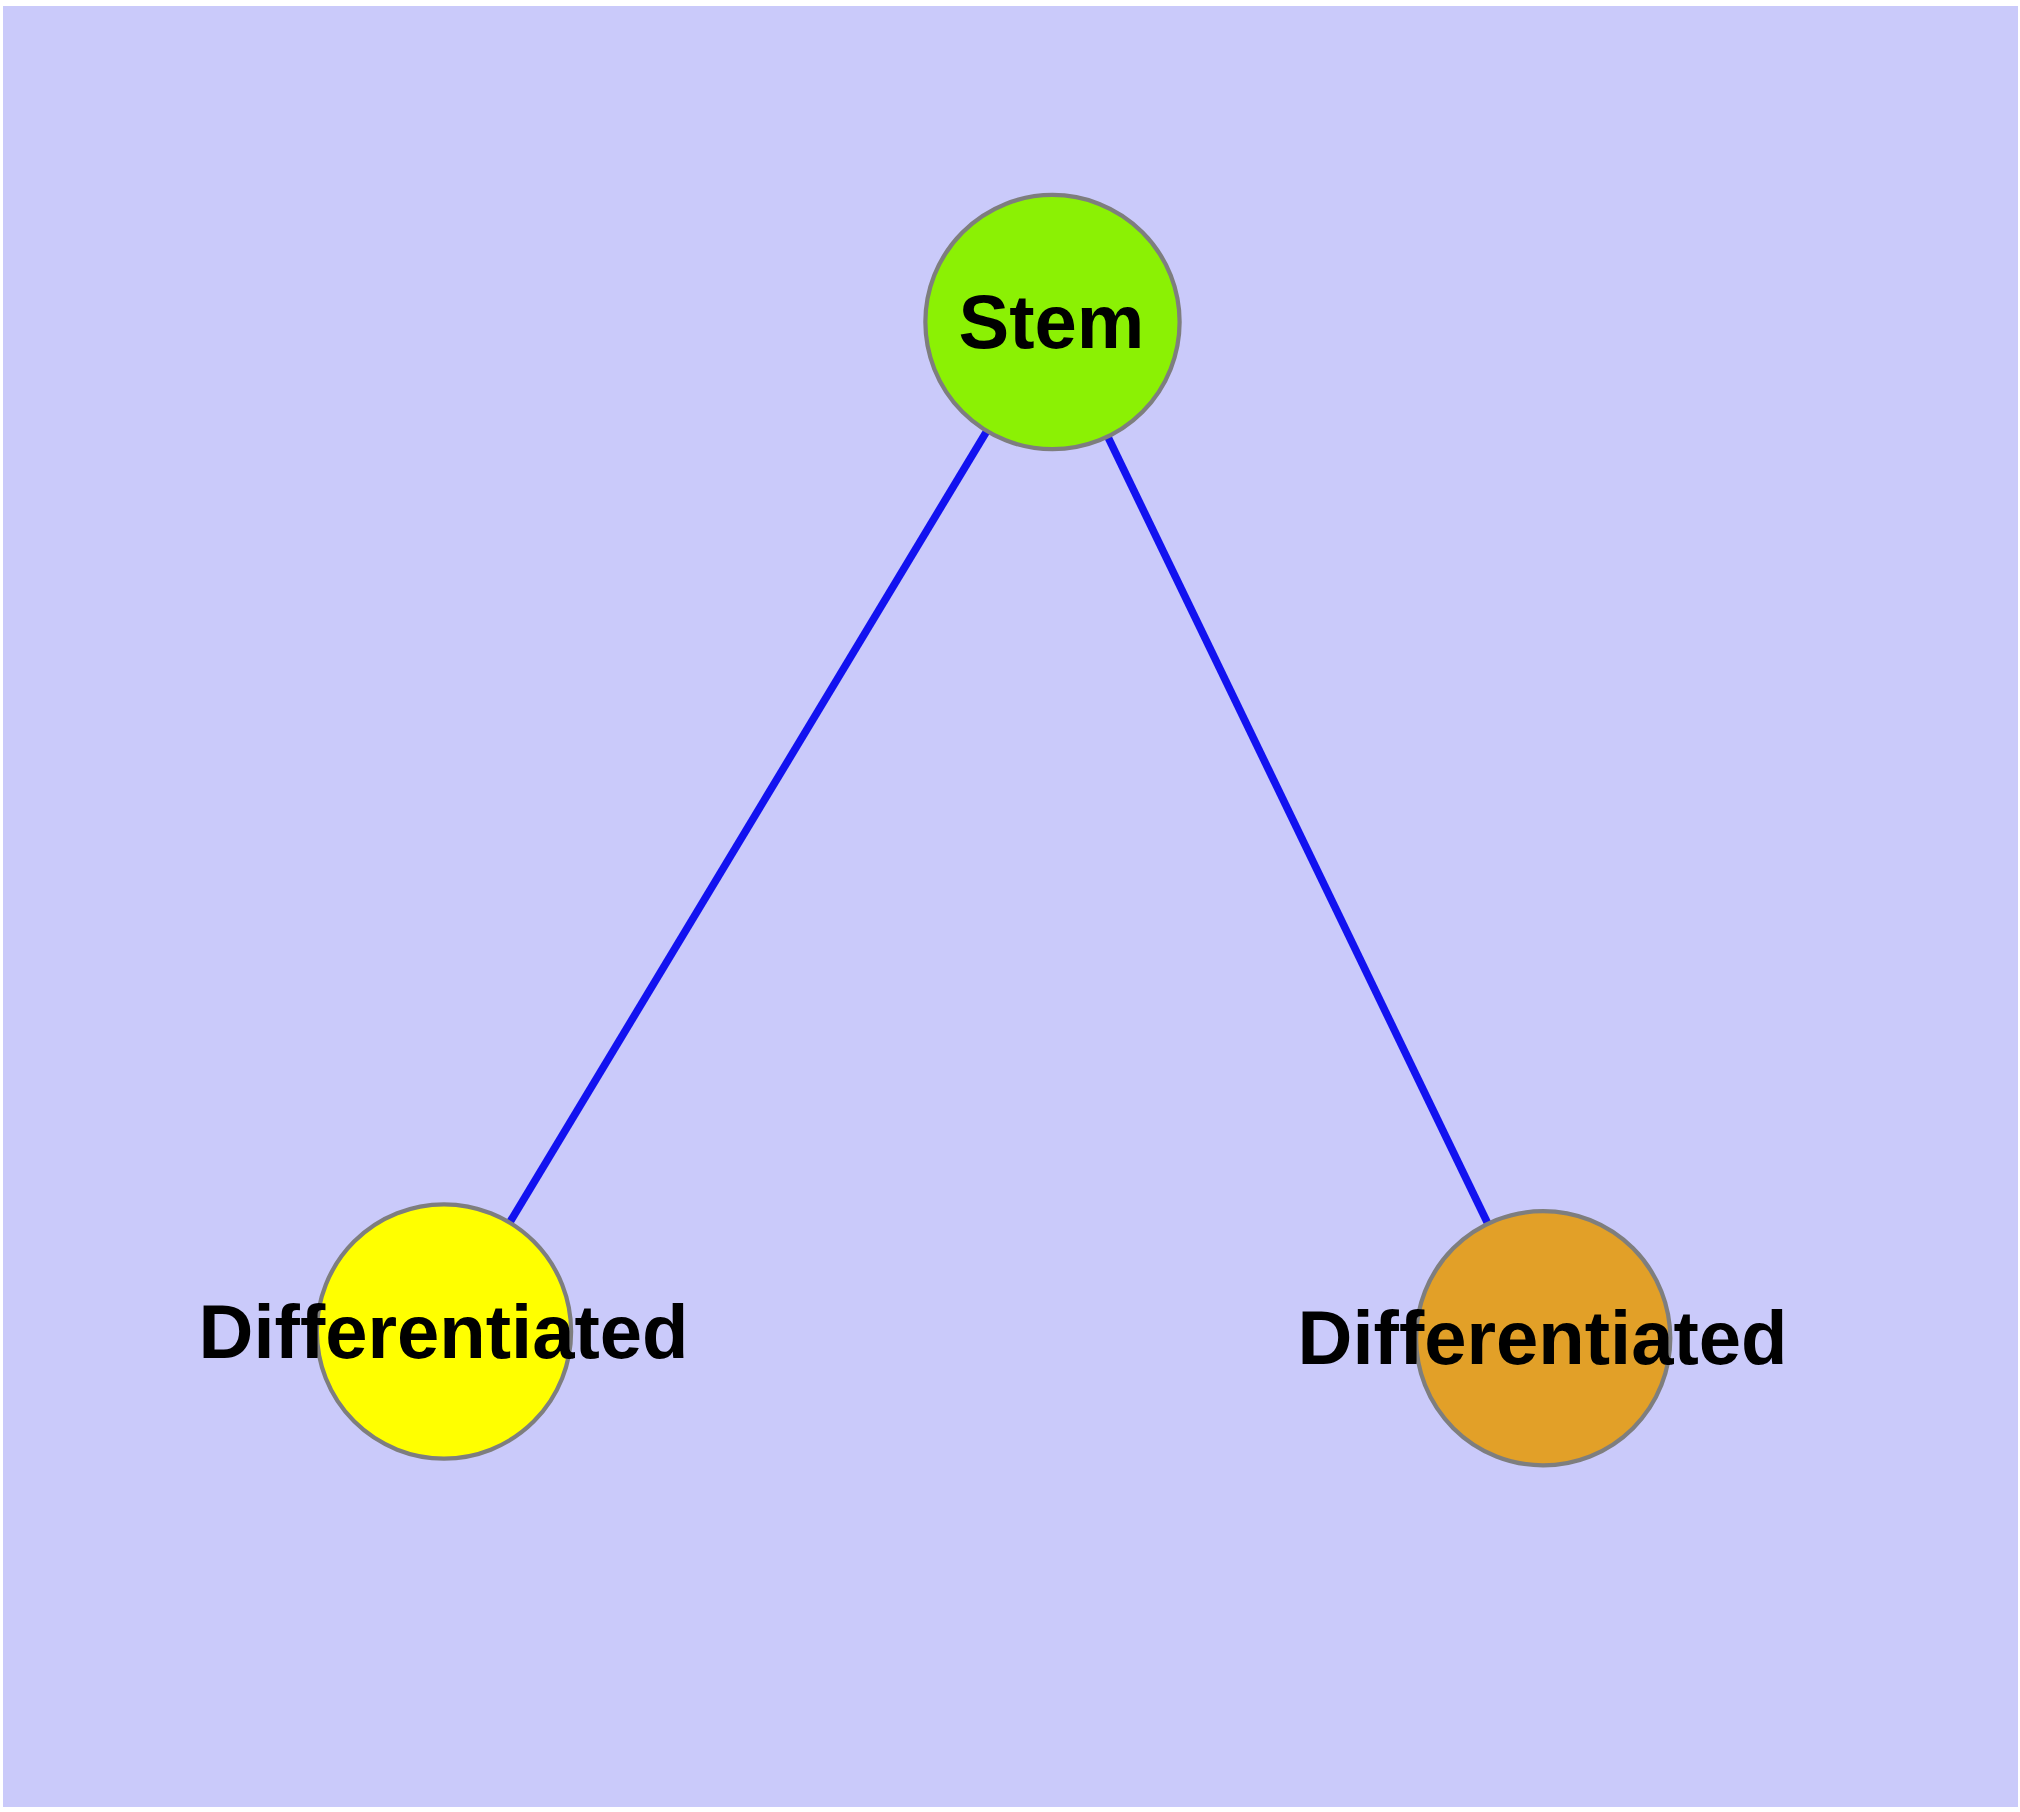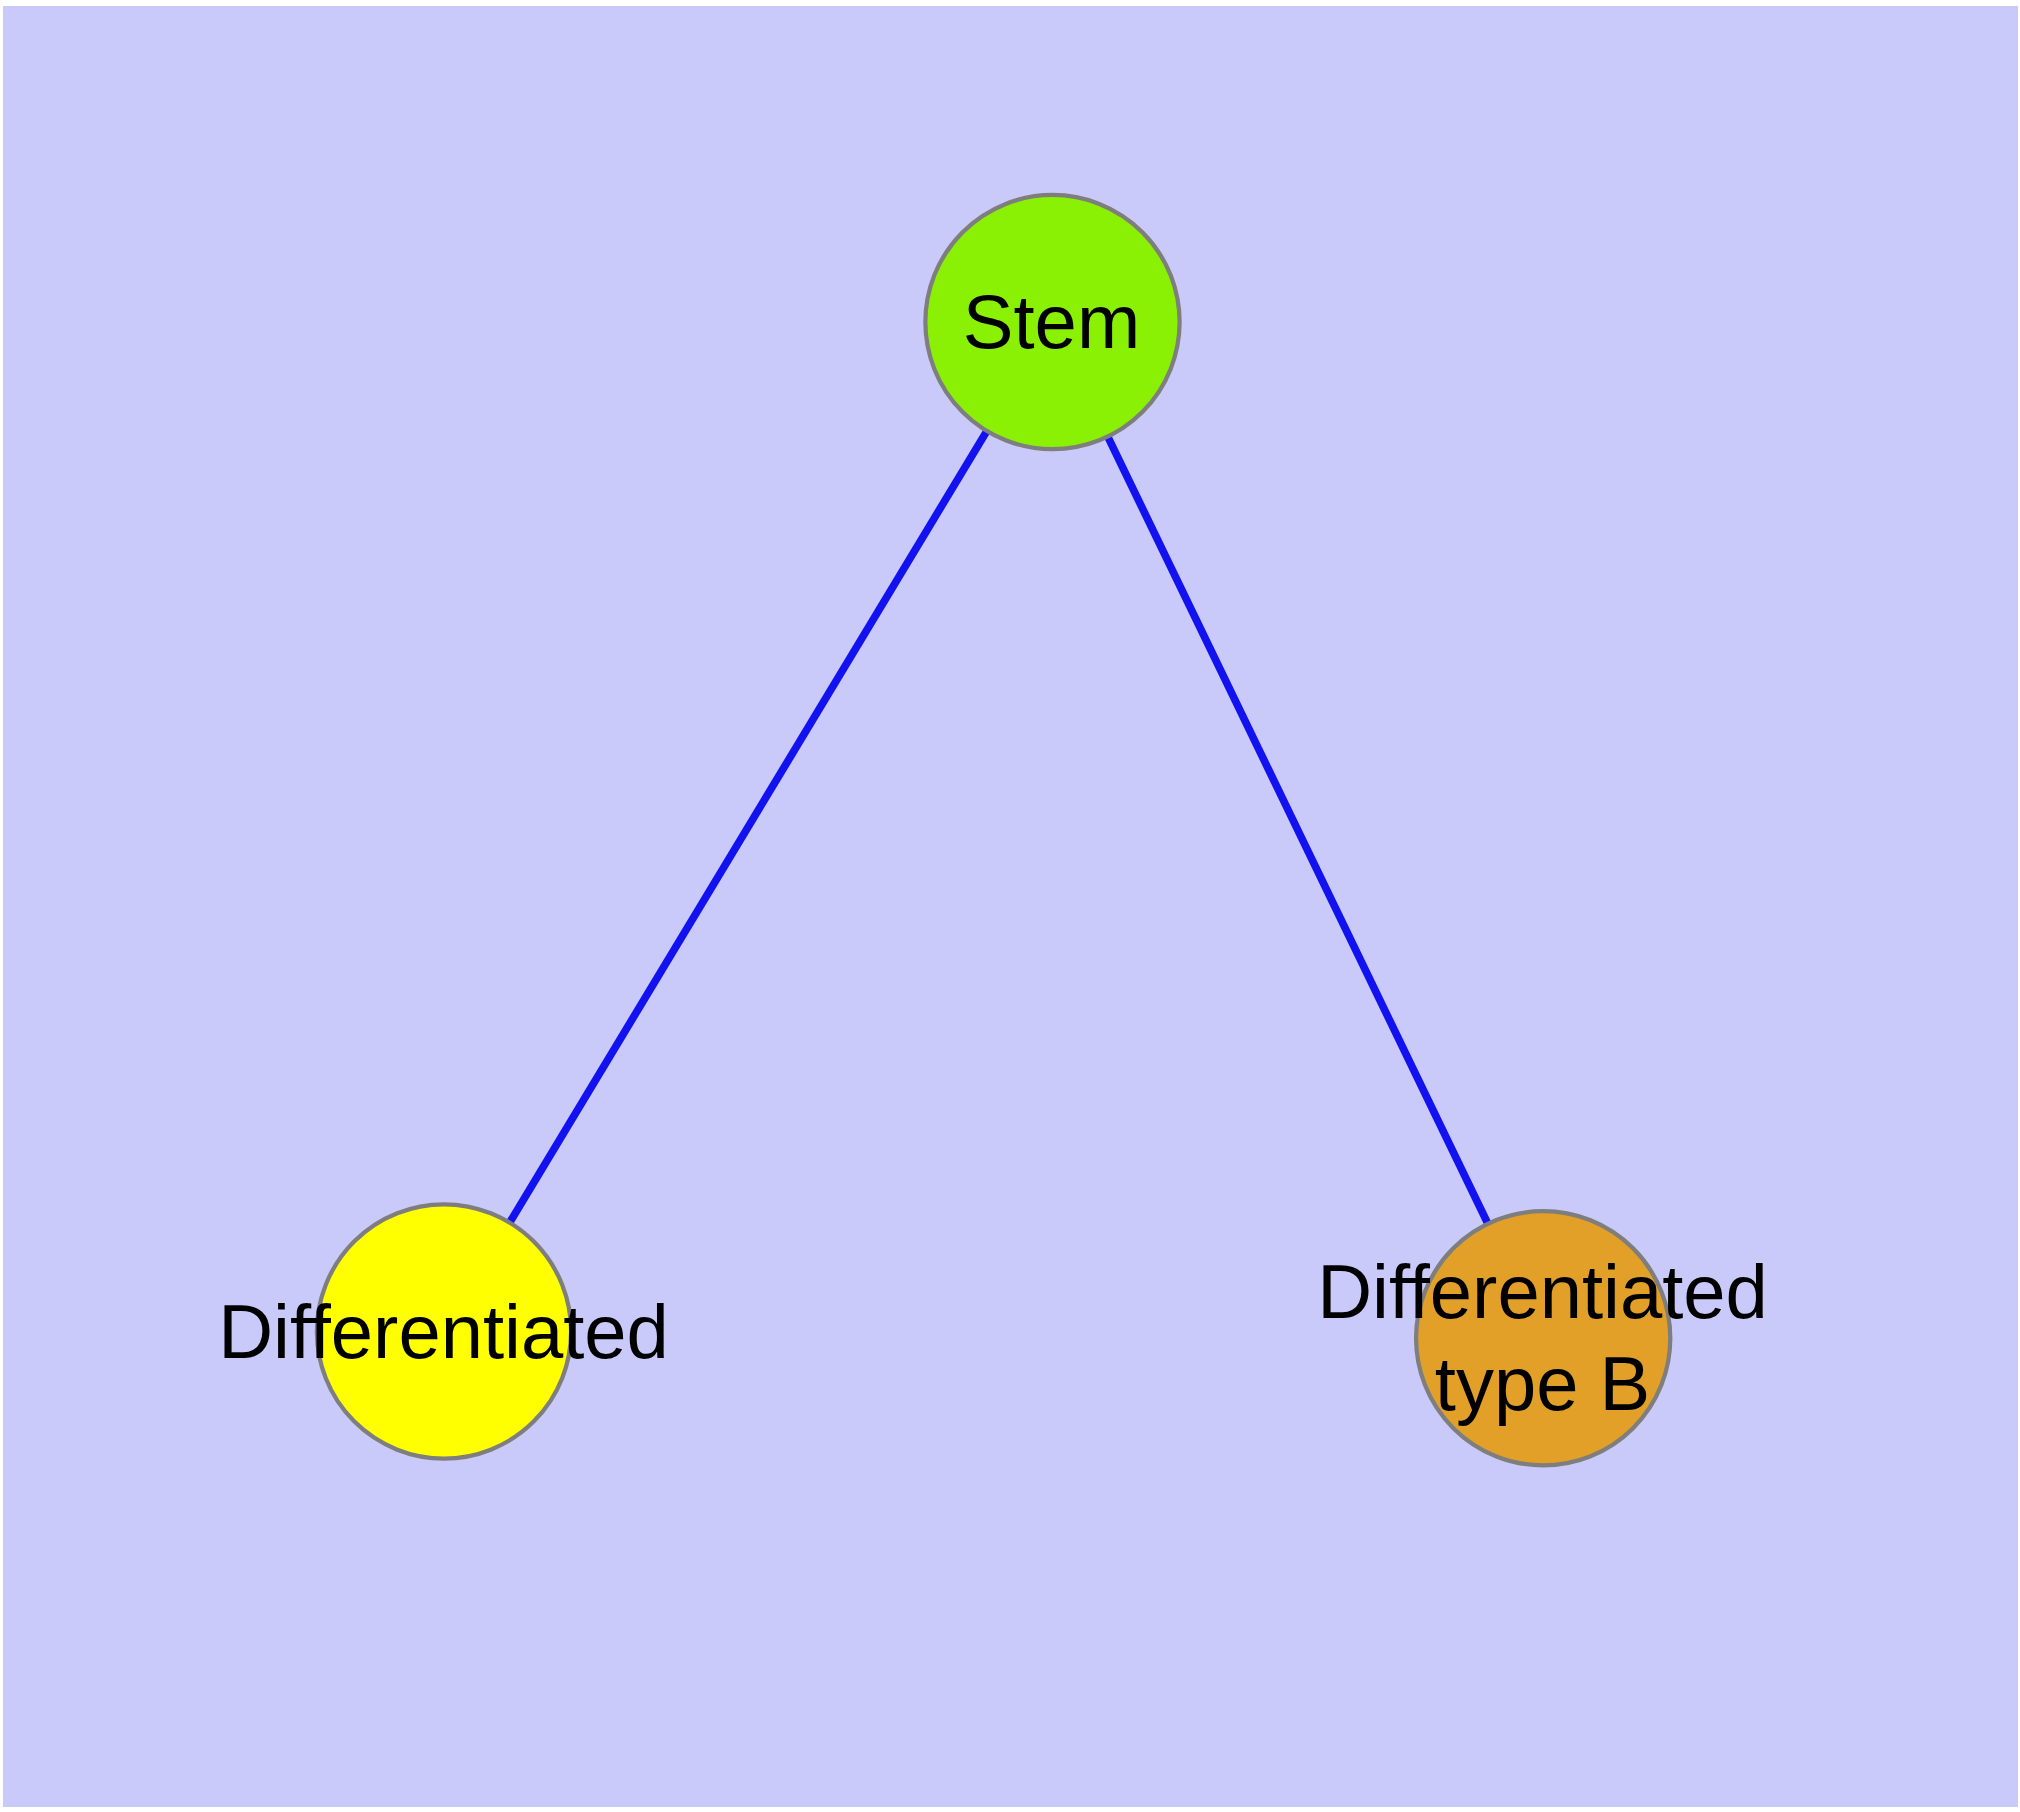--- a/index.html
+++ b/index.html
@@ -19,24 +19,24 @@
   }
   .graph {
     position: absolute;
     left: 0;
     top: 0;
   }
   .node-label {
     position: absolute;
     transform: translate(-50%, -50%);
     font-family: "Liberation Sans", sans-serif;
-    font-weight: normal;
+    font-weight: bold;
     font-size: 76px;
     line-height: 92px;
-    text-align: center;
+    text-align: right;
     white-space: nowrap;
     letter-spacing: 0;
   }
 </style>
 </head>
 <body>
 
 <div class="page" id="graph-page" style="background: rgb(202, 202, 250);">
 
   <svg class="graph" width="2021" height="1806" viewBox="0 0 2384 2131">
@@ -50,17 +50,16 @@
   <div class="node-label" style="left: 1049px; top: 316px; color: rgb(0, 0, 0);">
     <div>Stem</div>
   </div>
 
   <div class="node-label" style="left: 441px; top: 1326px; color: rgb(0, 0, 0);">
     <div>Differentiated</div>
   </div>
 
   <div class="node-label" style="left: 1540px; top: 1332px; color: rgb(0, 0, 0);">
     <div>Differentiated</div>
-    <div>type B</div>
   </div>
 
 </div>
 
 
 </body></html>

